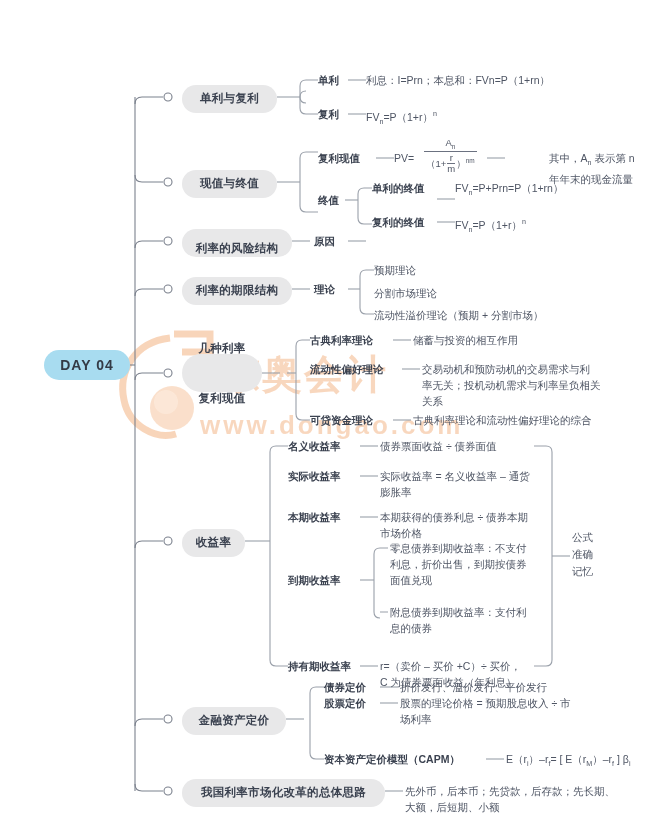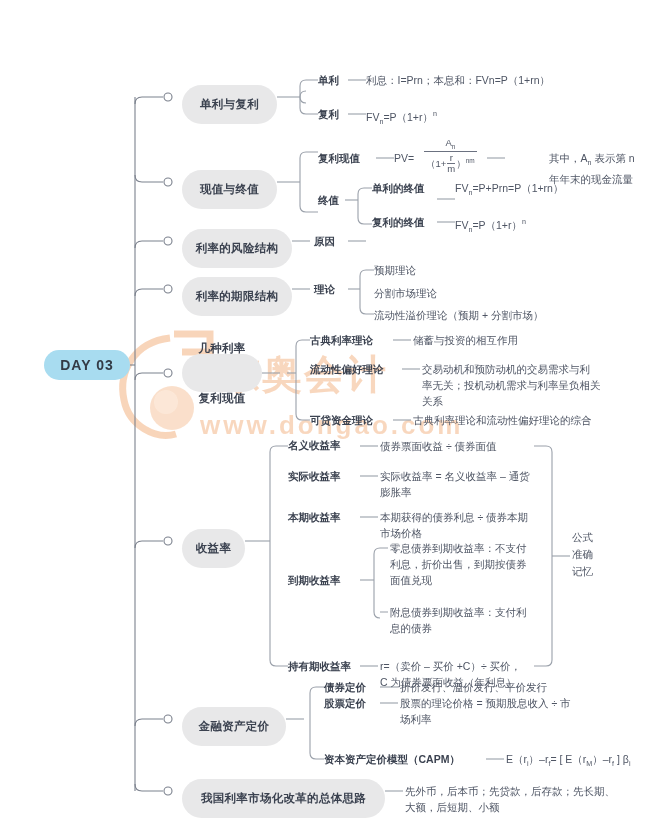--- a/index.html
+++ b/index.html
@@ -31,21 +31,21 @@
     color:#3b4250; font-weight:bold;
     display:flex; align-items:center; justify-content:center;
     text-align:center; line-height:1.35;
     letter-spacing:.3px;
   }
   .pill.root{
     background:#a8dcf0; color:#333b46;
     font-size:14px; letter-spacing:1px;
     left:44px; top:350px; width:86px; height:30px;
   }
-  .pill.l1{ font-size:11.5px; height:39px; }
+  .pill.l1{ font-size:11.5px; height:28px; }
   .pill.l1.two{ height:38px; flex-direction:column; line-height:1.45;}
 
   
   .t{
     position:absolute; z-index:3;
     font-size:10.5px; line-height:16px;
     color:#4e5564; white-space:pre-line;
   }
   .t.b{ font-weight:bold; color:#3b4250; }
 
@@ -173,21 +173,21 @@
       <path d="M316 687 L324 687 M316 759 L324 759"></path>
       <path d="M380 687 L398 687"></path>
       <path d="M380 703 L398 703"></path>
       <path d="M486 759 L504 759"></path>
 
       <path d="M385 791 L403 791"></path>
     </g>
   </svg>
 
   <div class="pill root">
-    <span>DAY 03</span>
+    <span>DAY 04</span>
   </div>
 
   <div class="pill l1" style="left:182px; top:85px; width:95px;">
     <span>单利与复利</span>
   </div>
   <div class="t b" style="left:318px; top:72px;">单利</div>
   <div class="t" style="left:366px; top:72px;">利息：I=Prn；本息和：FVn=P（1+rn）</div>
   <div class="t b" style="left:318px; top:106px;">复利</div>
   <div class="t" style="left:366px; top:106px;">FV<sub>n</sub>=P（1+r）<sup>n</sup></div>
 
@@ -208,21 +208,21 @@
   </div>
   <div class="t" style="left:505px; top:150px;margin-left:44px;">其中，A<sub>n</sub> 表示第 n
 年年末的现金流量</div>
 
   <div class="t b" style="left:318px; top:192px;">终值</div>
   <div class="t b" style="left:372px; top:180px;">单利的终值</div>
   <div class="t" style="left:455px; top:180px;">FV<sub>n</sub>=P+Prn=P（1+rn）</div>
   <div class="t b" style="left:372px; top:214px;">复利的终值</div>
   <div class="t" style="left:455px; top:214px;">FV<sub>n</sub>=P（1+r）<sup>n</sup></div>
 
-  <div class="pill l1" style="left:182px; top:229px; width:110px;">
+  <div class="pill l1" style="left:182px; top:229px; width:110px;align-items:flex-end;">
     <span>利率的风险结构</span>
   </div>
   <div class="t b" style="left:314px; top:233px;">原因</div>
 
   <div class="pill l1" style="left:182px; top:277px; width:110px;">
     <span>利率的期限结构</span>
   </div>
   <div class="t b" style="left:314px; top:281px;">理论</div>
   <div class="t" style="left:374px; top:262px;">预期理论</div>
   <div class="t" style="left:374px; top:285px;">分割市场理论</div>
@@ -237,21 +237,21 @@
   <div class="t b" style="left:310px; top:361px;">流动性偏好理论</div>
   <div class="t" style="left:422px; top:361px;">交易动机和预防动机的交易需求与利
 率无关；投机动机需求与利率呈负相关
 关系</div>
   <div class="t b" style="left:310px; top:412px;text-align:right;">可贷资金理论</div>
   <div class="t" style="left:413px; top:412px;">古典利率理论和流动性偏好理论的综合</div>
 
   <div class="pill l1" style="left:182px; top:529px; width:63px;">
     <span>收益率</span>
   </div>
-  <div class="t b" style="left:288px; top:438px;font-family:Liberation Serif, serif;">名义收益率</div>
+  <div class="t b" style="left:288px; top:438px;">名义收益率</div>
   <div class="t" style="left:380px; top:438px;">债券票面收益 ÷ 债券面值</div>
   <div class="t b" style="left:288px; top:468px;">实际收益率</div>
   <div class="t" style="left:380px; top:468px;">实际收益率 = 名义收益率 – 通货
 膨胀率</div>
   <div class="t b" style="left:288px; top:509px;">本期收益率</div>
   <div class="t" style="left:380px; top:509px;">本期获得的债券利息 ÷ 债券本期
 市场价格</div>
   <div class="t b" style="left:288px; top:572px;">到期收益率</div>
   <div class="t" style="left:390px; top:540px;">零息债券到期收益率：不支付
 利息，折价出售，到期按债券

